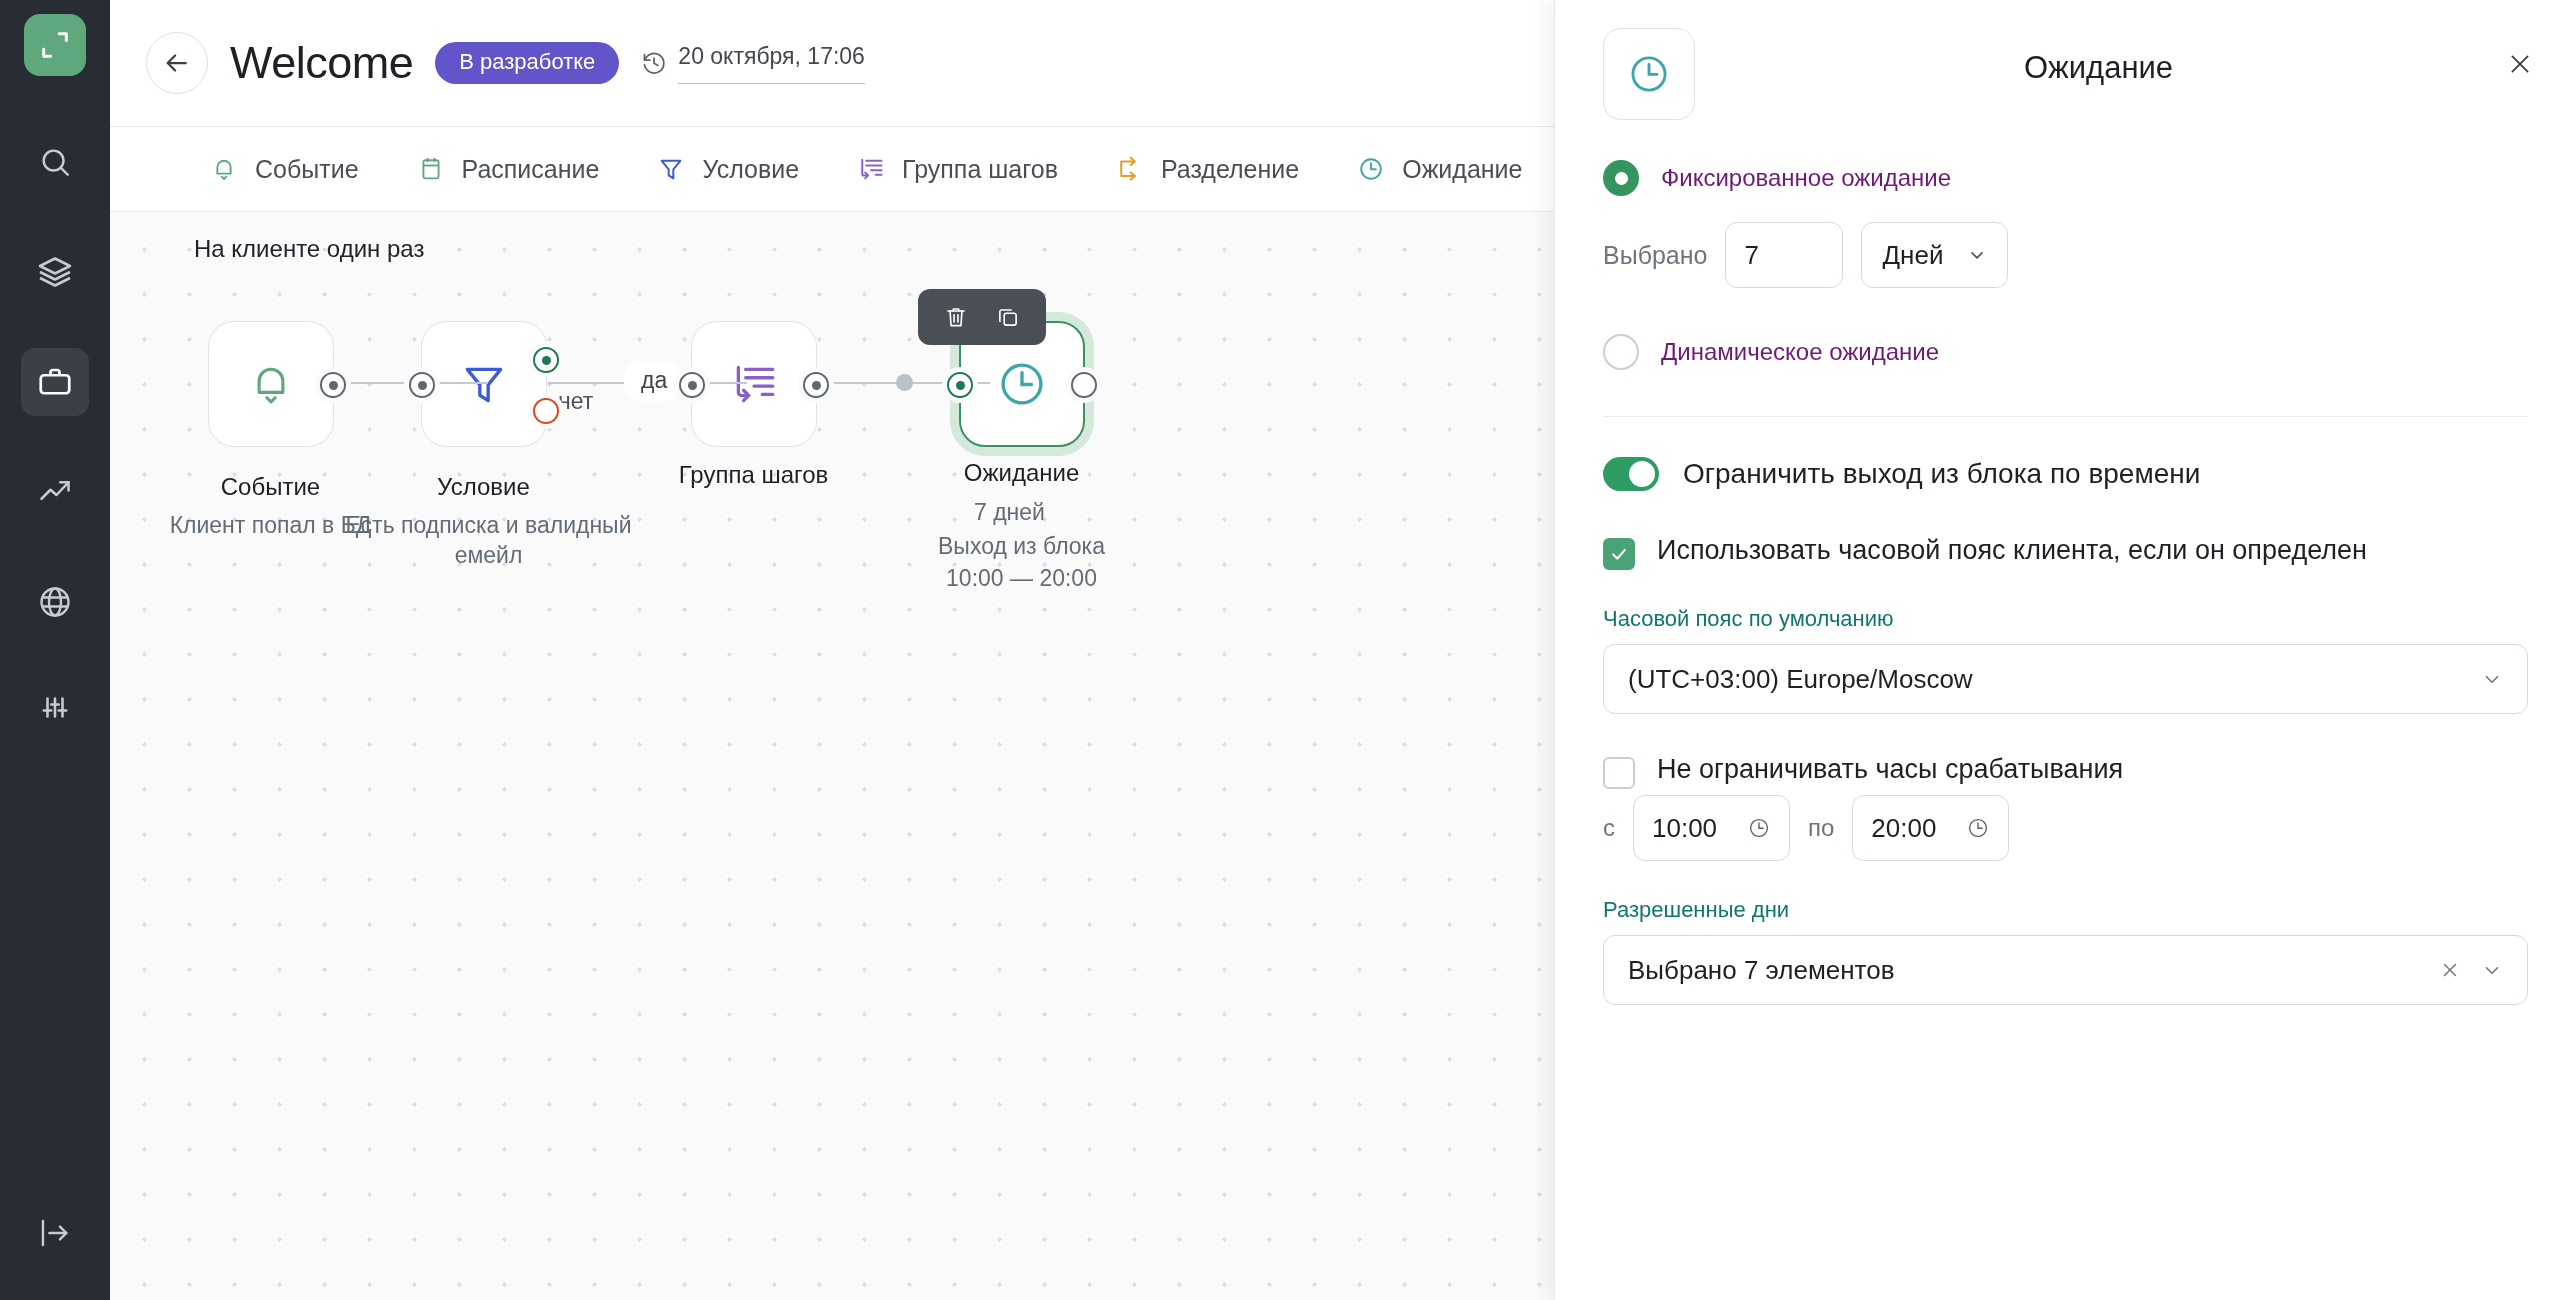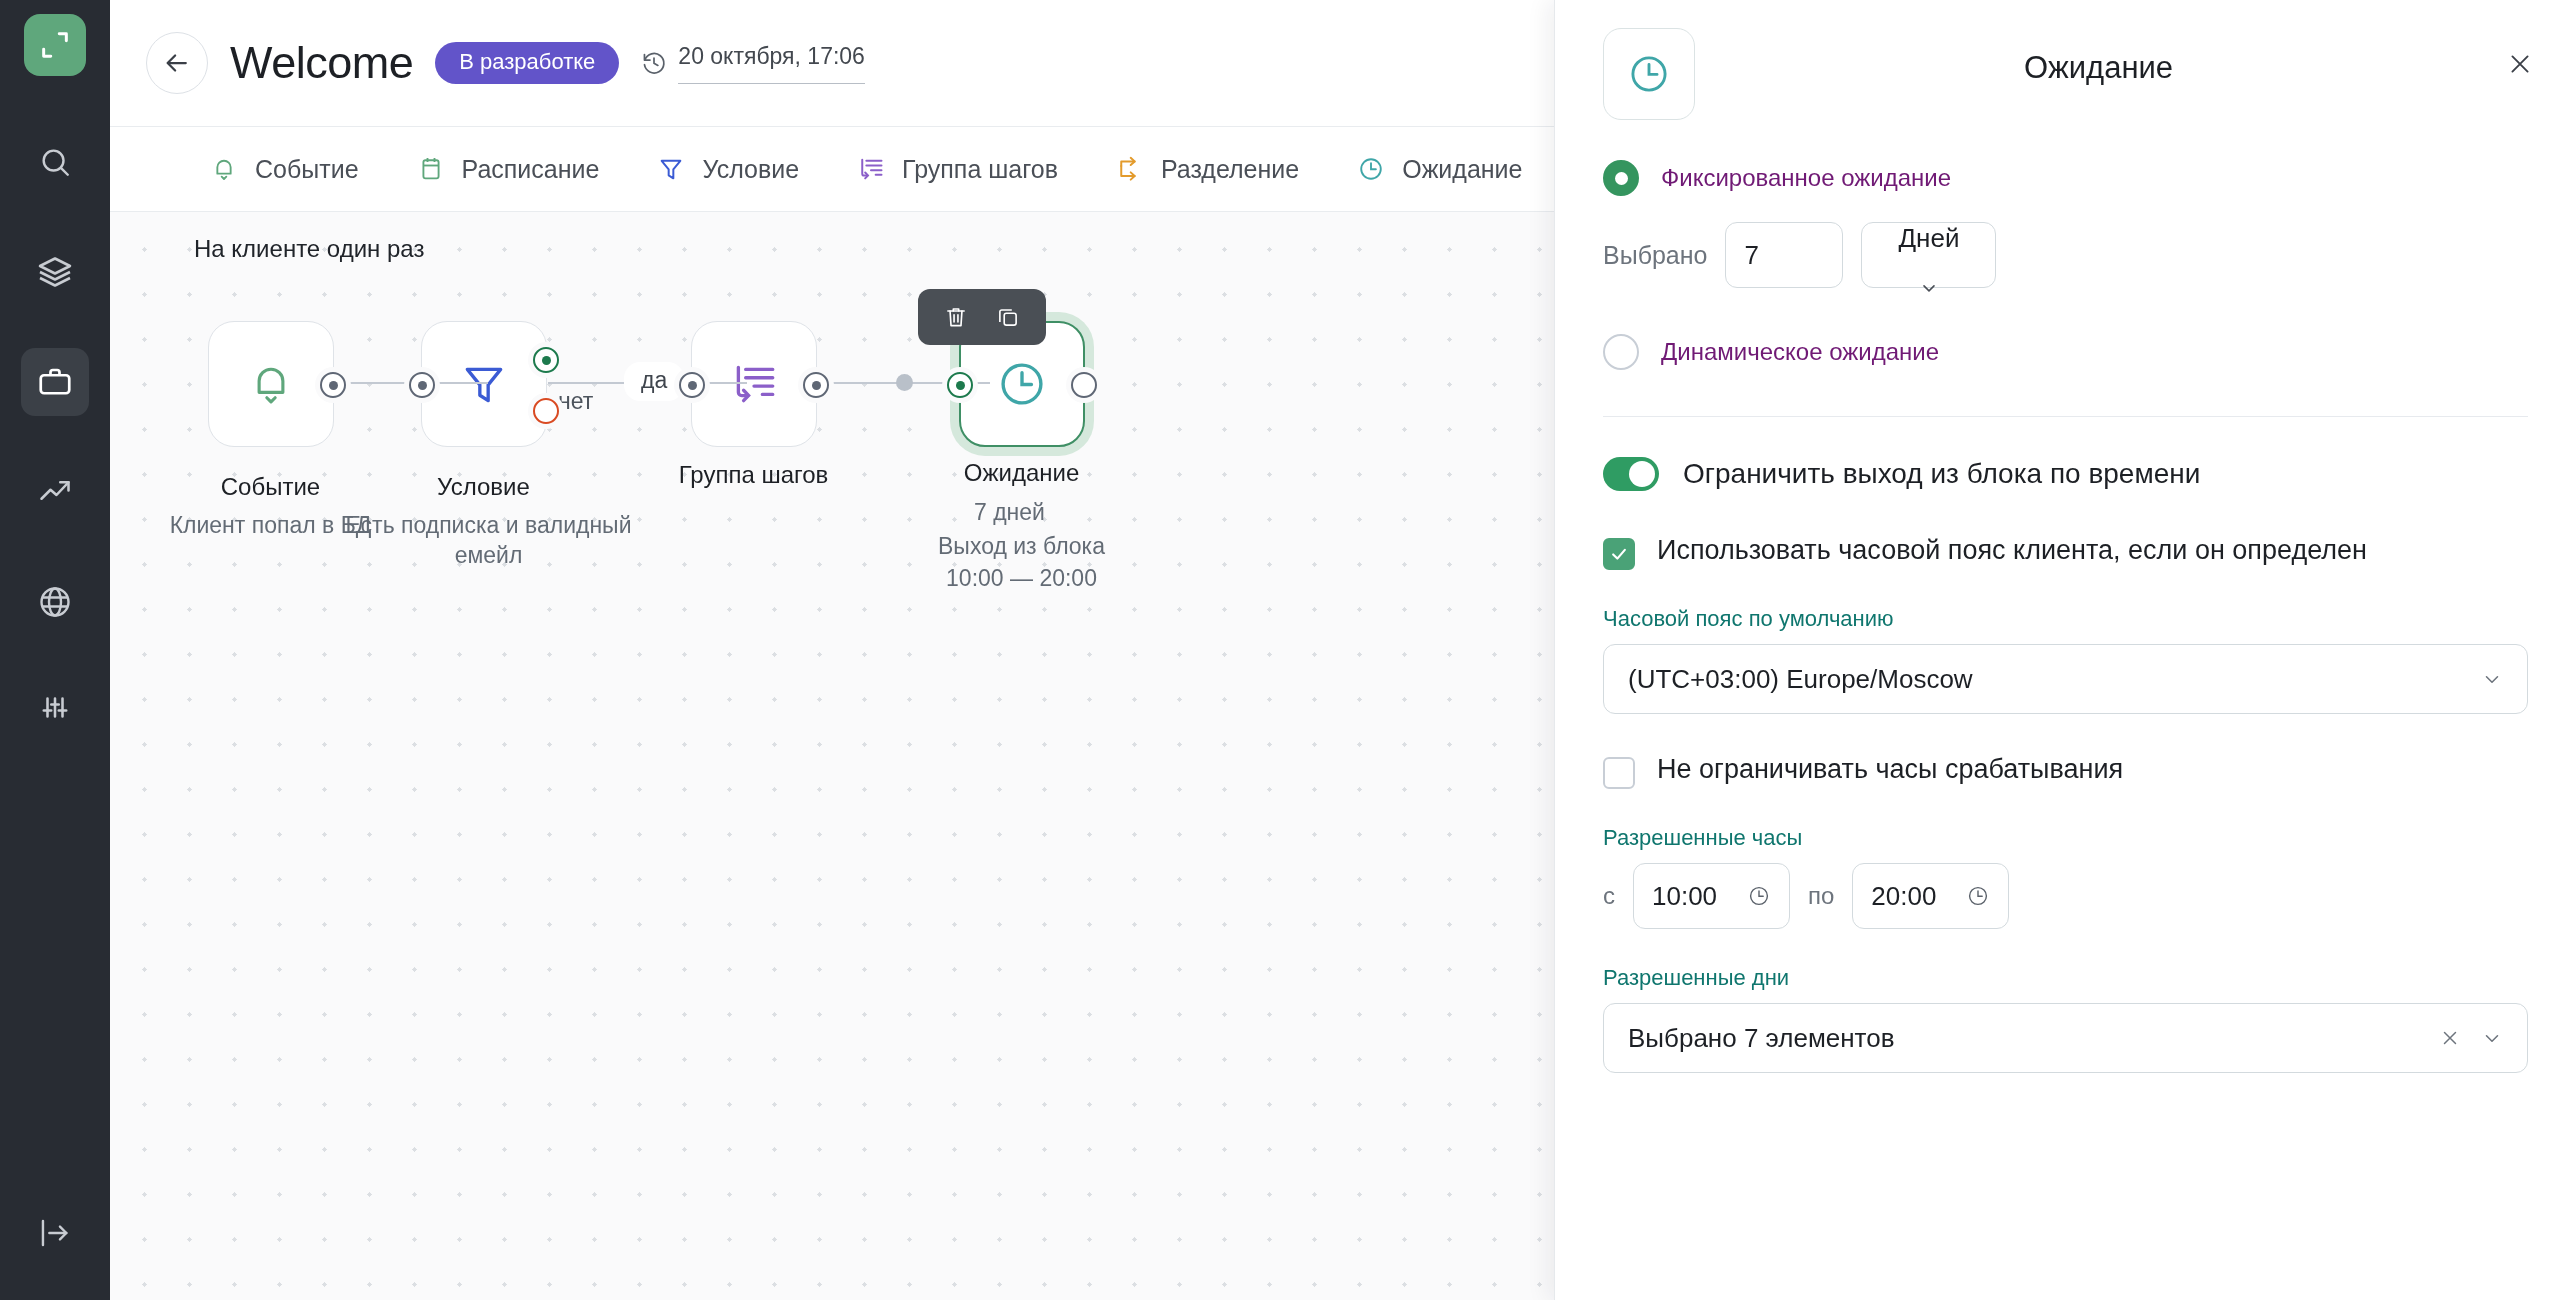--- a/index.html
+++ b/index.html
@@ -181,21 +181,21 @@
   .wait-row { display: flex; align-items: center; gap: 18px; margin: 26px 0 0 0; }
   .wait-label { font-size: 25px; color: #6d747d; }
   .num-input {
     width: 118px; height: 66px; border: 1.5px solid #d3dade; border-radius: 12px;
     background: #fff; font-size: 26px; color: #1d2025; padding: 0 18px;
     font-family: "Liberation Sans", sans-serif; outline: none;
   }
   .unit-select {
     height: 66px; min-width: 135px; border: 1.5px solid #d3dade; border-radius: 12px;
     background: #fff; display: flex; align-items: center; gap: 24px;
-    padding: 0 20px; font-size: 26px; color: #1d2025; cursor: pointer; flex-direction: column;
+    padding: 0 20px; font-size: 26px; color: #1d2025; cursor: pointer;
   }
 
   .divider { height: 1px; background: #e7eaee; margin: 46px 0 40px; }
 
   .toggle-row { display: flex; align-items: center; gap: 24px; }
   .toggle {
     width: 56px; height: 34px; border-radius: 17px; background: #d3d8de;
     position: relative; flex: 0 0 56px; cursor: pointer;
   }
   .toggle.on { background: #2f9c63; }
@@ -580,21 +580,20 @@
                 </svg>
             </span>
           </span>
         </div>
 
         <div class="check-row" style="margin-top:38px;">
           <span class="checkbox"></span>
           <span class="check-label">Не ограничивать часы срабатывания</span>
         </div>
 
-        <div class="field-label">Разрешенные часы</div>
         <div class="time-row">
           <span class="time-prefix">с</span>
           <div class="time-input">
             <span>10:00</span>
             <span class="ic">
               <svg width="24" height="24" viewBox="0 0 24 24" fill="none" stroke="#5a616a" stroke-width="1.4" stroke-linecap="round">
                   <circle cx="12" cy="12" r="8.4"></circle>
                   <path d="M12 7 V12.2 H16.2"></path>
                 </svg>
             </span>

